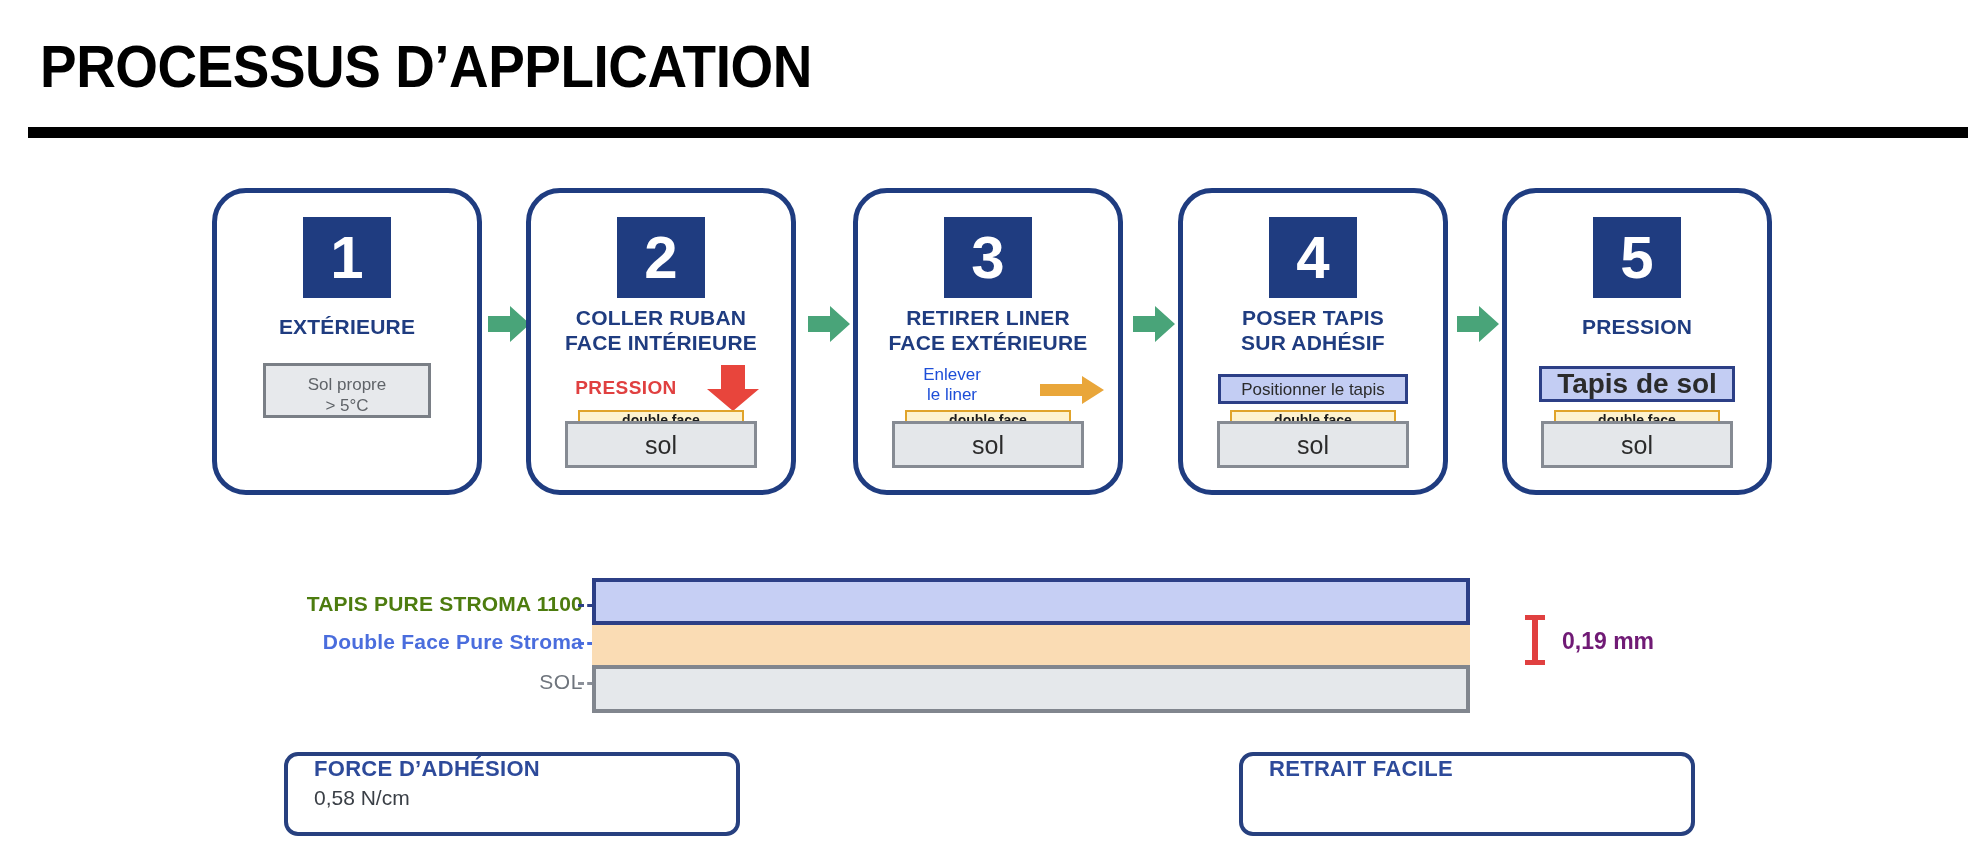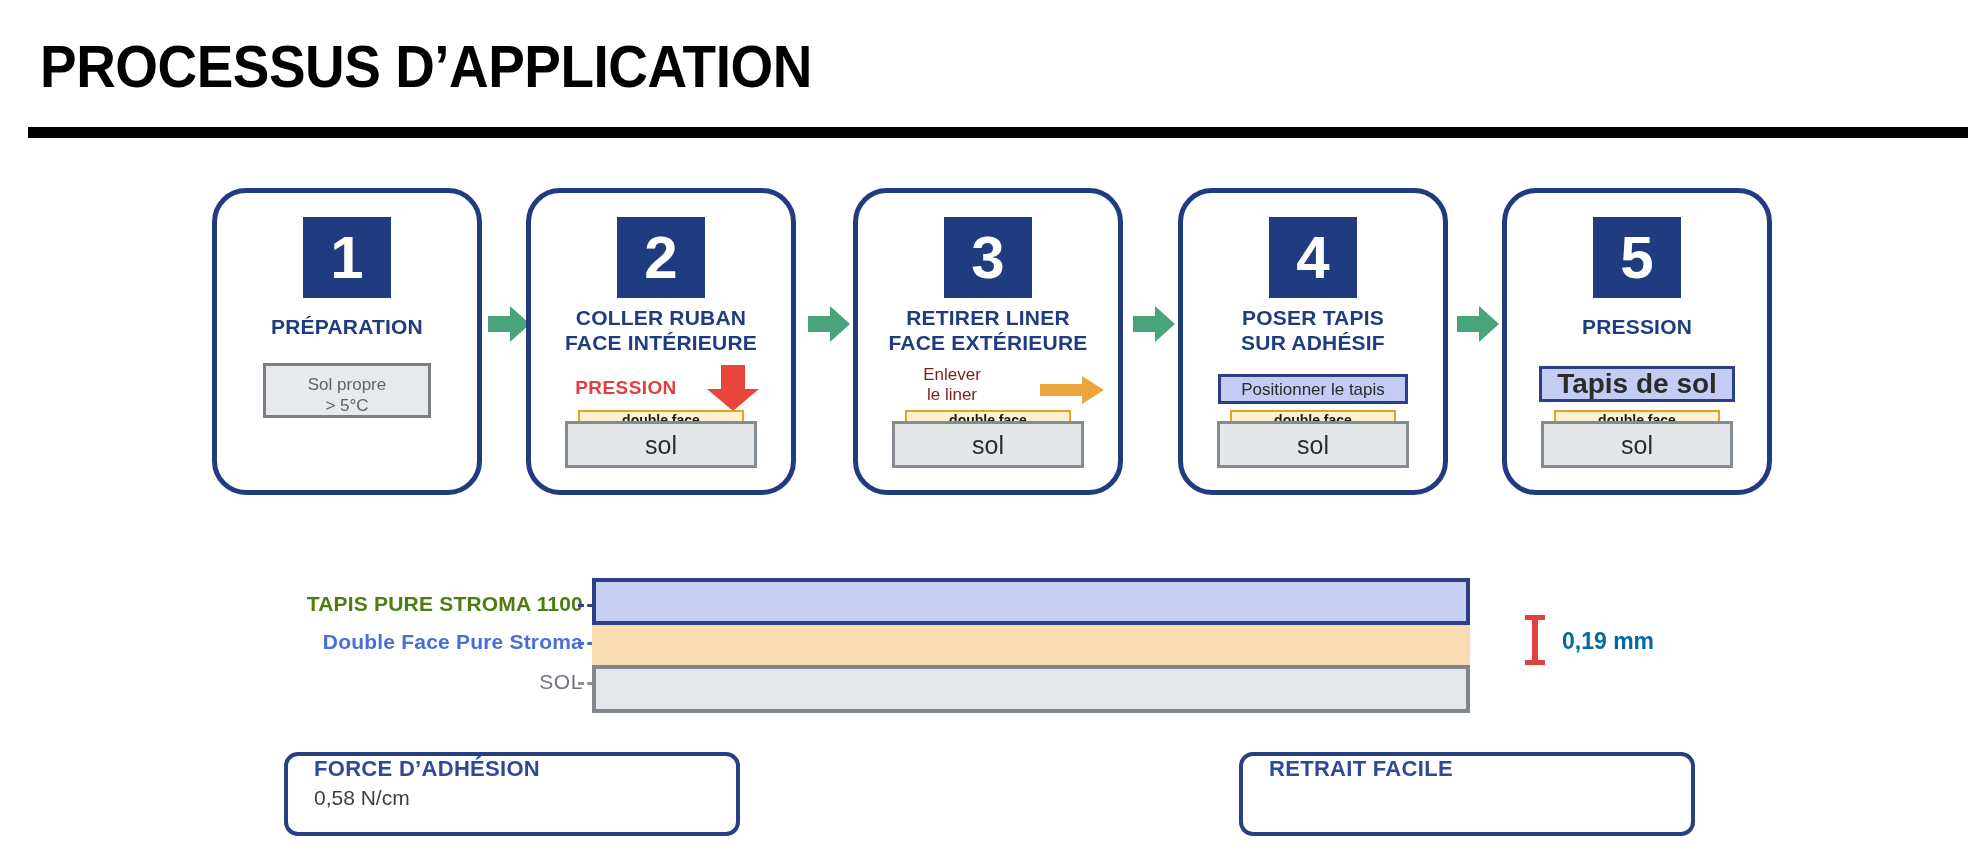--- a/index.html
+++ b/index.html
@@ -187,21 +187,21 @@
     height: 46px;
   }
 
   
   .liner-label {
     position: absolute;
     left: 28px;
     top: 172px;
     width: 132px;
     text-align: center;
-    color: #7f1d1d;
+    color: #1d4ed8;
     font-size: 17px;
     line-height: 1.2;
   }
   .arrow-right-orange {
     position: absolute;
     right: 14px;
     top: 182px;
     width: 64px;
     height: 30px;
   }
@@ -266,21 +266,21 @@
     position: absolute;
     left: 1523px;
     top: 45px;
     width: 24px;
     height: 50px;
   }
   #dim-value {
     position: absolute;
     left: 1562px;
     top: 58px;
-    color: #0369a1;
+    color: #701a75;
     font-size: 23px;
     font-weight: bold;
     white-space: nowrap;
   }
 
   
   #facts {
     position: absolute;
     left: 0;
     top: 752px;
@@ -317,21 +317,21 @@
 </head>
 <body>
 
 <div id="page-title">PROCESSUS D’APPLICATION</div>
 <div id="title-rule"></div>
 
 <div id="steps-row">
 
   <div class="step-card s1">
     <div class="num-badge">1</div>
-    <div class="step-title one-line">PRÉPARATION</div>
+    <div class="step-title one-line">EXTÉRIEURE</div>
     <div class="info-box">
       <div>Sol propre</div>
       <div>&gt; 5°C</div>
     </div>
   </div>
 
   <div class="conn-arrow c1">
     <svg viewBox="0 0 42 40" width="42" height="40">
       <polygon points="0,12 22,12 22,2 42,20 22,38 22,28 0,28" fill="#49a479"></polygon>
     </svg>

